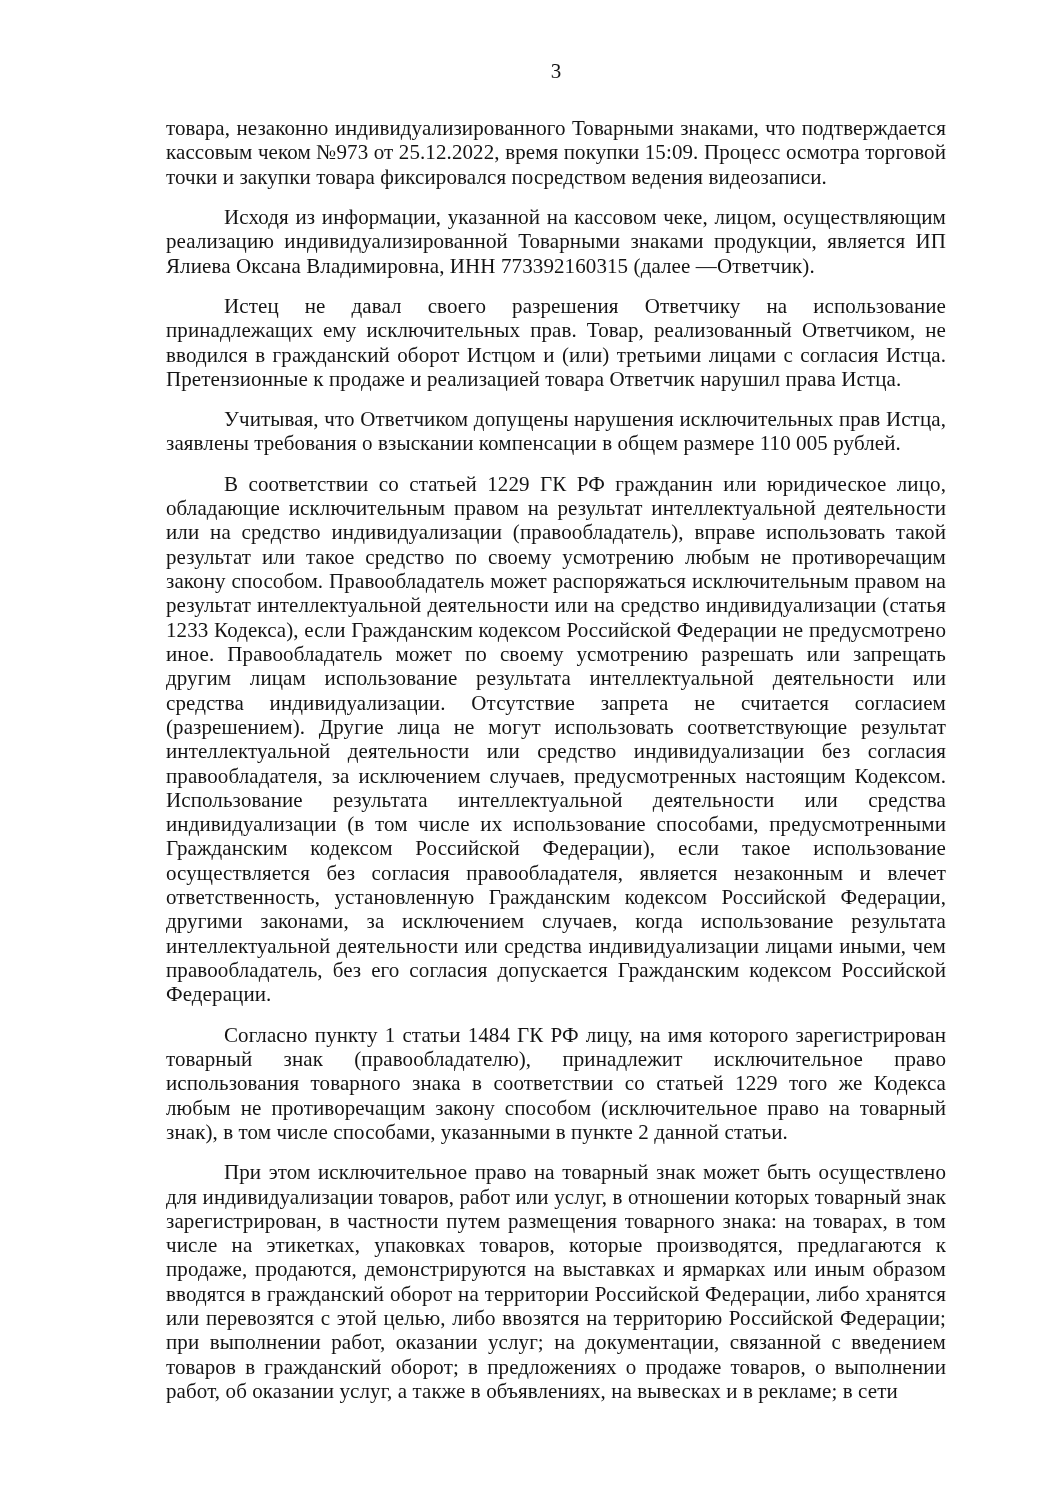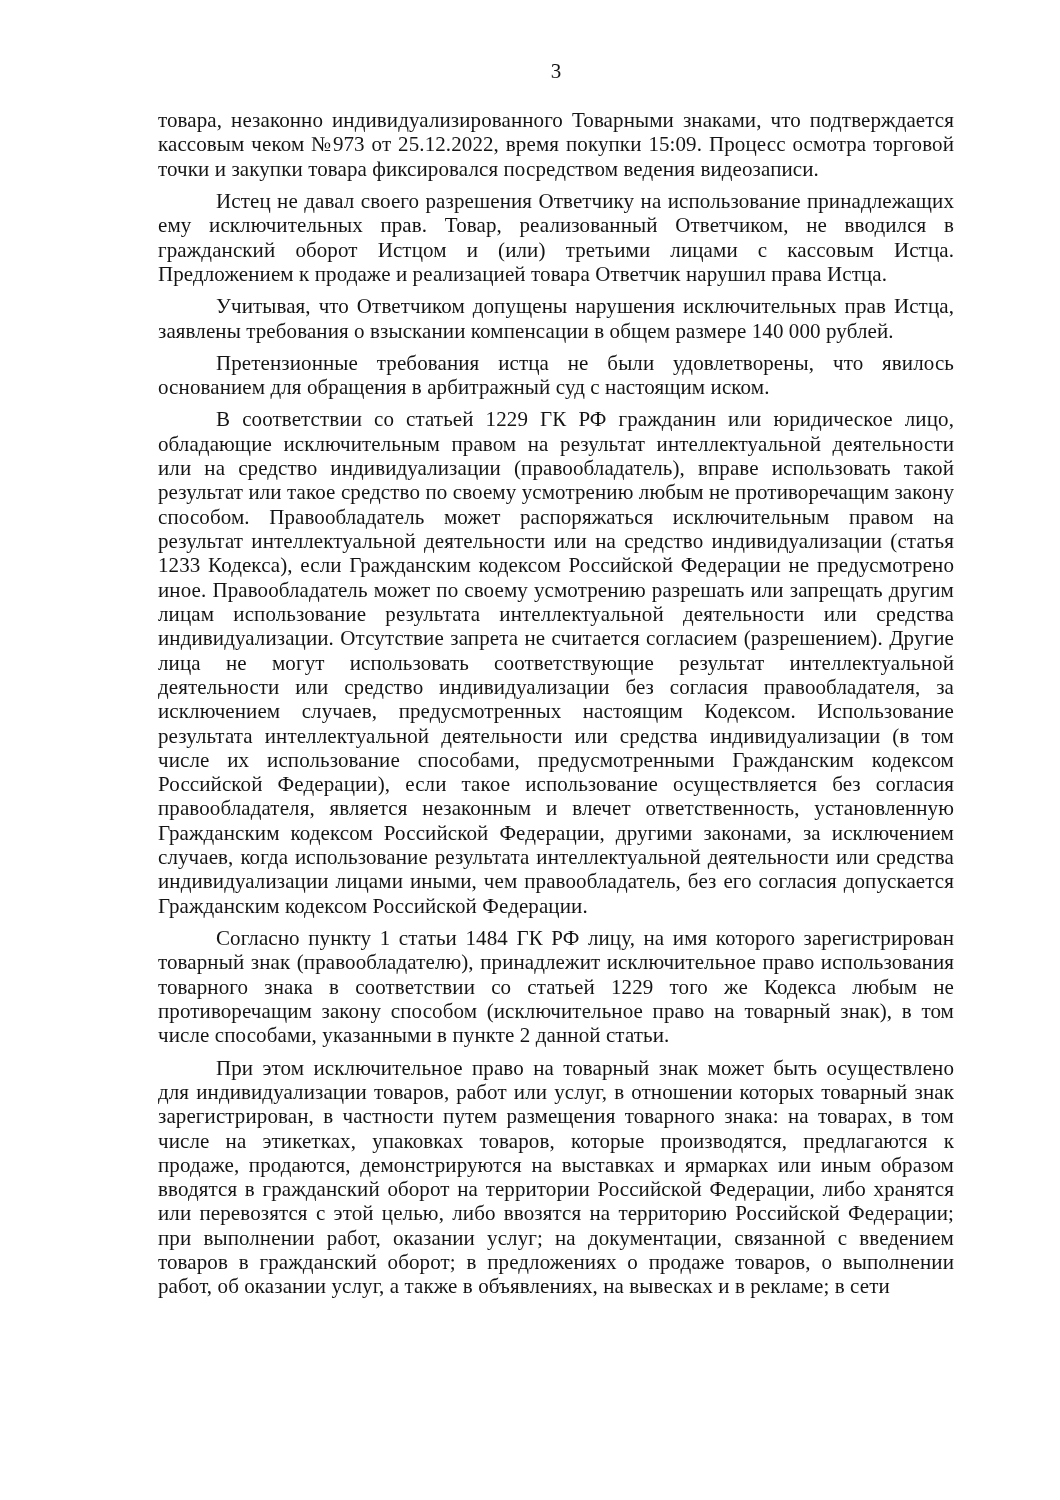--- a/index.html
+++ b/index.html
@@ -29,38 +29,38 @@
     position: absolute;
     top: 100px;
     left: 150px;
     width: 812px;
     font-size: 21px;
     line-height: 24.32px;
     text-align: justify;
     letter-spacing: 0.1px;
   }
   .doc-body p {
-    margin: 8px;
+    margin: 16px;
     padding: 0;
     text-indent: 58px;
   }
   .doc-body p.continuation {
     text-indent: 0;
   }
 </style>
 </head>
 <body>
 
 <div class="sheet">
 
   <div class="pagenum">3</div>
 
   <div class="doc-body">
     <p class="continuation">товара, незаконно индивидуализированного Товарными знаками, что подтверждается кассовым чеком №973 от 25.12.2022, время покупки 15:09. Процесс осмотра торговой точки и закупки товара фиксировался посредством ведения видеозаписи.</p>
-    <p>Истец не давал своего разрешения Ответчику на использование принадлежащих ему исключительных прав. Товар, реализованный Ответчиком, не вводился в гражданский оборот Истцом и (или) третьими лицами с кассовым Истца. Предложением к продаже и реализацией товара Ответчик нарушил права Истца.</p>
-    <p>Учитывая, что Ответчиком допущены нарушения исключительных прав Истца, заявлены требования о взыскании компенсации в общем размере 140 000 рублей.</p>
-    <p>Претензионные требования истца не были удовлетворены, что явилось основанием для обращения в арбитражный суд с настоящим иском.</p>
+    <p>Исходя из информации, указанной на кассовом чеке, лицом, осуществляющим реализацию индивидуализированной Товарными знаками продукции, является ИП Ялиева Оксана Владимировна, ИНН 773392160315 (далее —Ответчик).</p>
+    <p>Истец не давал своего разрешения Ответчику на использование принадлежащих ему исключительных прав. Товар, реализованный Ответчиком, не вводился в гражданский оборот Истцом и (или) третьими лицами с согласия Истца. Претензионные к продаже и реализацией товара Ответчик нарушил права Истца.</p>
+    <p>Учитывая, что Ответчиком допущены нарушения исключительных прав Истца, заявлены требования о взыскании компенсации в общем размере 110 005 рублей.</p>
     <p>В соответствии со статьей 1229 ГК РФ гражданин или юридическое лицо, обладающие исключительным правом на результат интеллектуальной деятельности или на средство индивидуализации (правообладатель), вправе использовать такой результат или такое средство по своему усмотрению любым не противоречащим закону способом. Правообладатель может распоряжаться исключительным правом на результат интеллектуальной деятельности или на средство индивидуализации (статья 1233 Кодекса), если Гражданским кодексом Российской Федерации не предусмотрено иное. Правообладатель может по своему усмотрению разрешать или запрещать другим лицам использование результата интеллектуальной деятельности или средства индивидуализации. Отсутствие запрета не считается согласием (разрешением). Другие лица не могут использовать соответствующие результат интеллектуальной деятельности или средство индивидуализации без согласия правообладателя, за исключением случаев, предусмотренных настоящим Кодексом. Использование результата интеллектуальной деятельности или средства индивидуализации (в том числе их использование способами, предусмотренными Гражданским кодексом Российской Федерации), если такое использование осуществляется без согласия правообладателя, является незаконным и влечет ответственность, установленную Гражданским кодексом Российской Федерации, другими законами, за исключением случаев, когда использование результата интеллектуальной деятельности или средства индивидуализации лицами иными, чем правообладатель, без его согласия допускается Гражданским кодексом Российской Федерации.</p>
     <p>Согласно пункту 1 статьи 1484 ГК РФ лицу, на имя которого зарегистрирован товарный знак (правообладателю), принадлежит исключительное право использования товарного знака в соответствии со статьей 1229 того же Кодекса любым не противоречащим закону способом (исключительное право на товарный знак), в том числе способами, указанными в пункте 2 данной статьи.</p>
     <p>При этом исключительное право на товарный знак может быть осуществлено для индивидуализации товаров, работ или услуг, в отношении которых товарный знак зарегистрирован, в частности путем размещения товарного знака: на товарах, в том числе на этикетках, упаковках товаров, которые производятся, предлагаются к продаже, продаются, демонстрируются на выставках и ярмарках или иным образом вводятся в гражданский оборот на территории Российской Федерации, либо хранятся или перевозятся с этой целью, либо ввозятся на территорию Российской Федерации; при выполнении работ, оказании услуг; на документации, связанной с введением товаров в гражданский оборот; в предложениях о продаже товаров, о выполнении работ, об оказании услуг, а также в объявлениях, на вывесках и в рекламе; в сети</p>
   </div>
 
 </div>
 
 </body></html>

